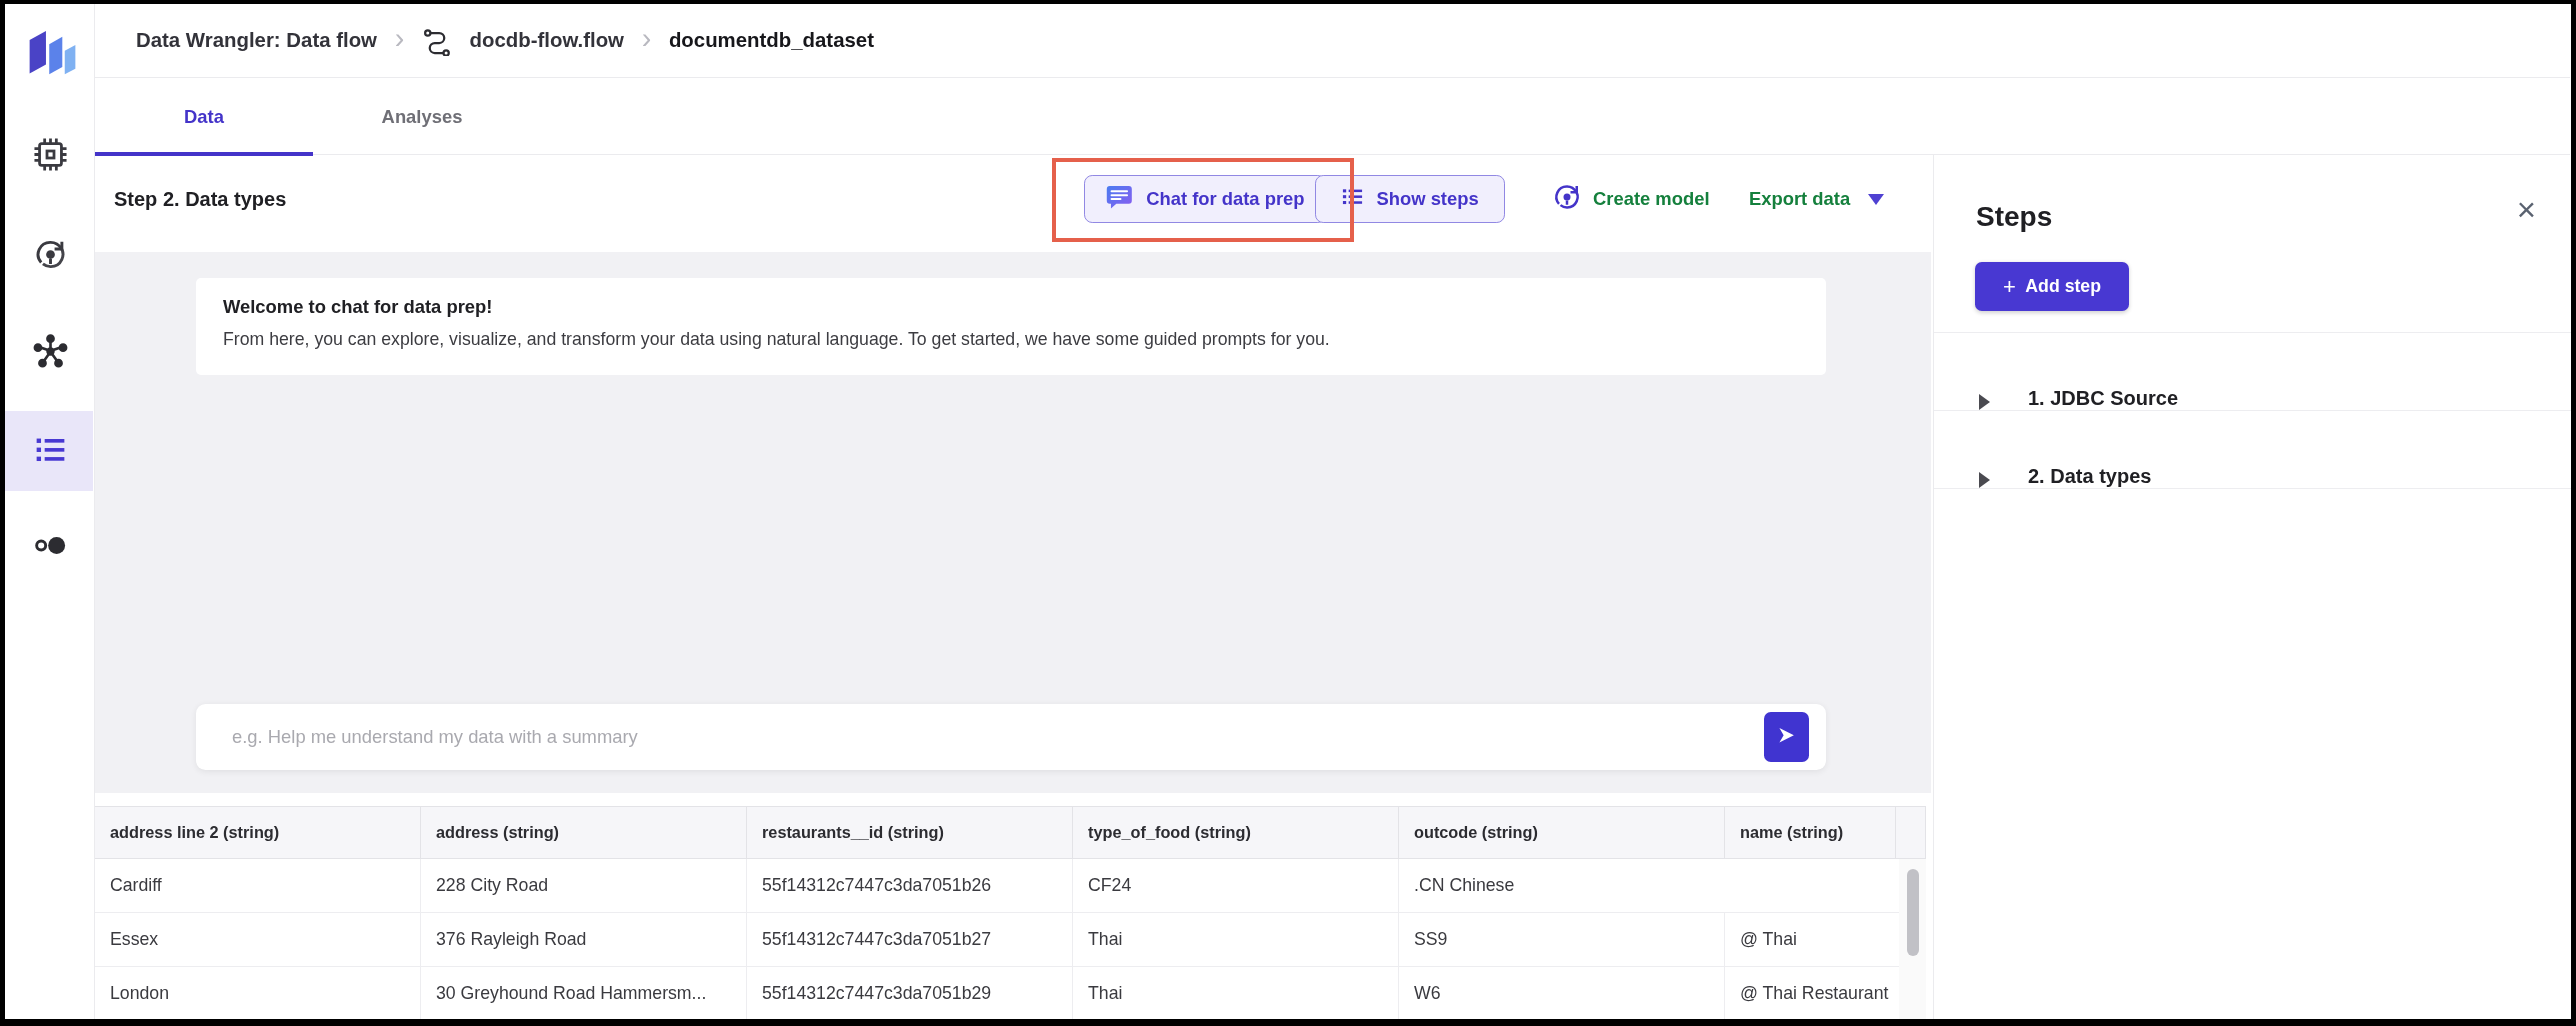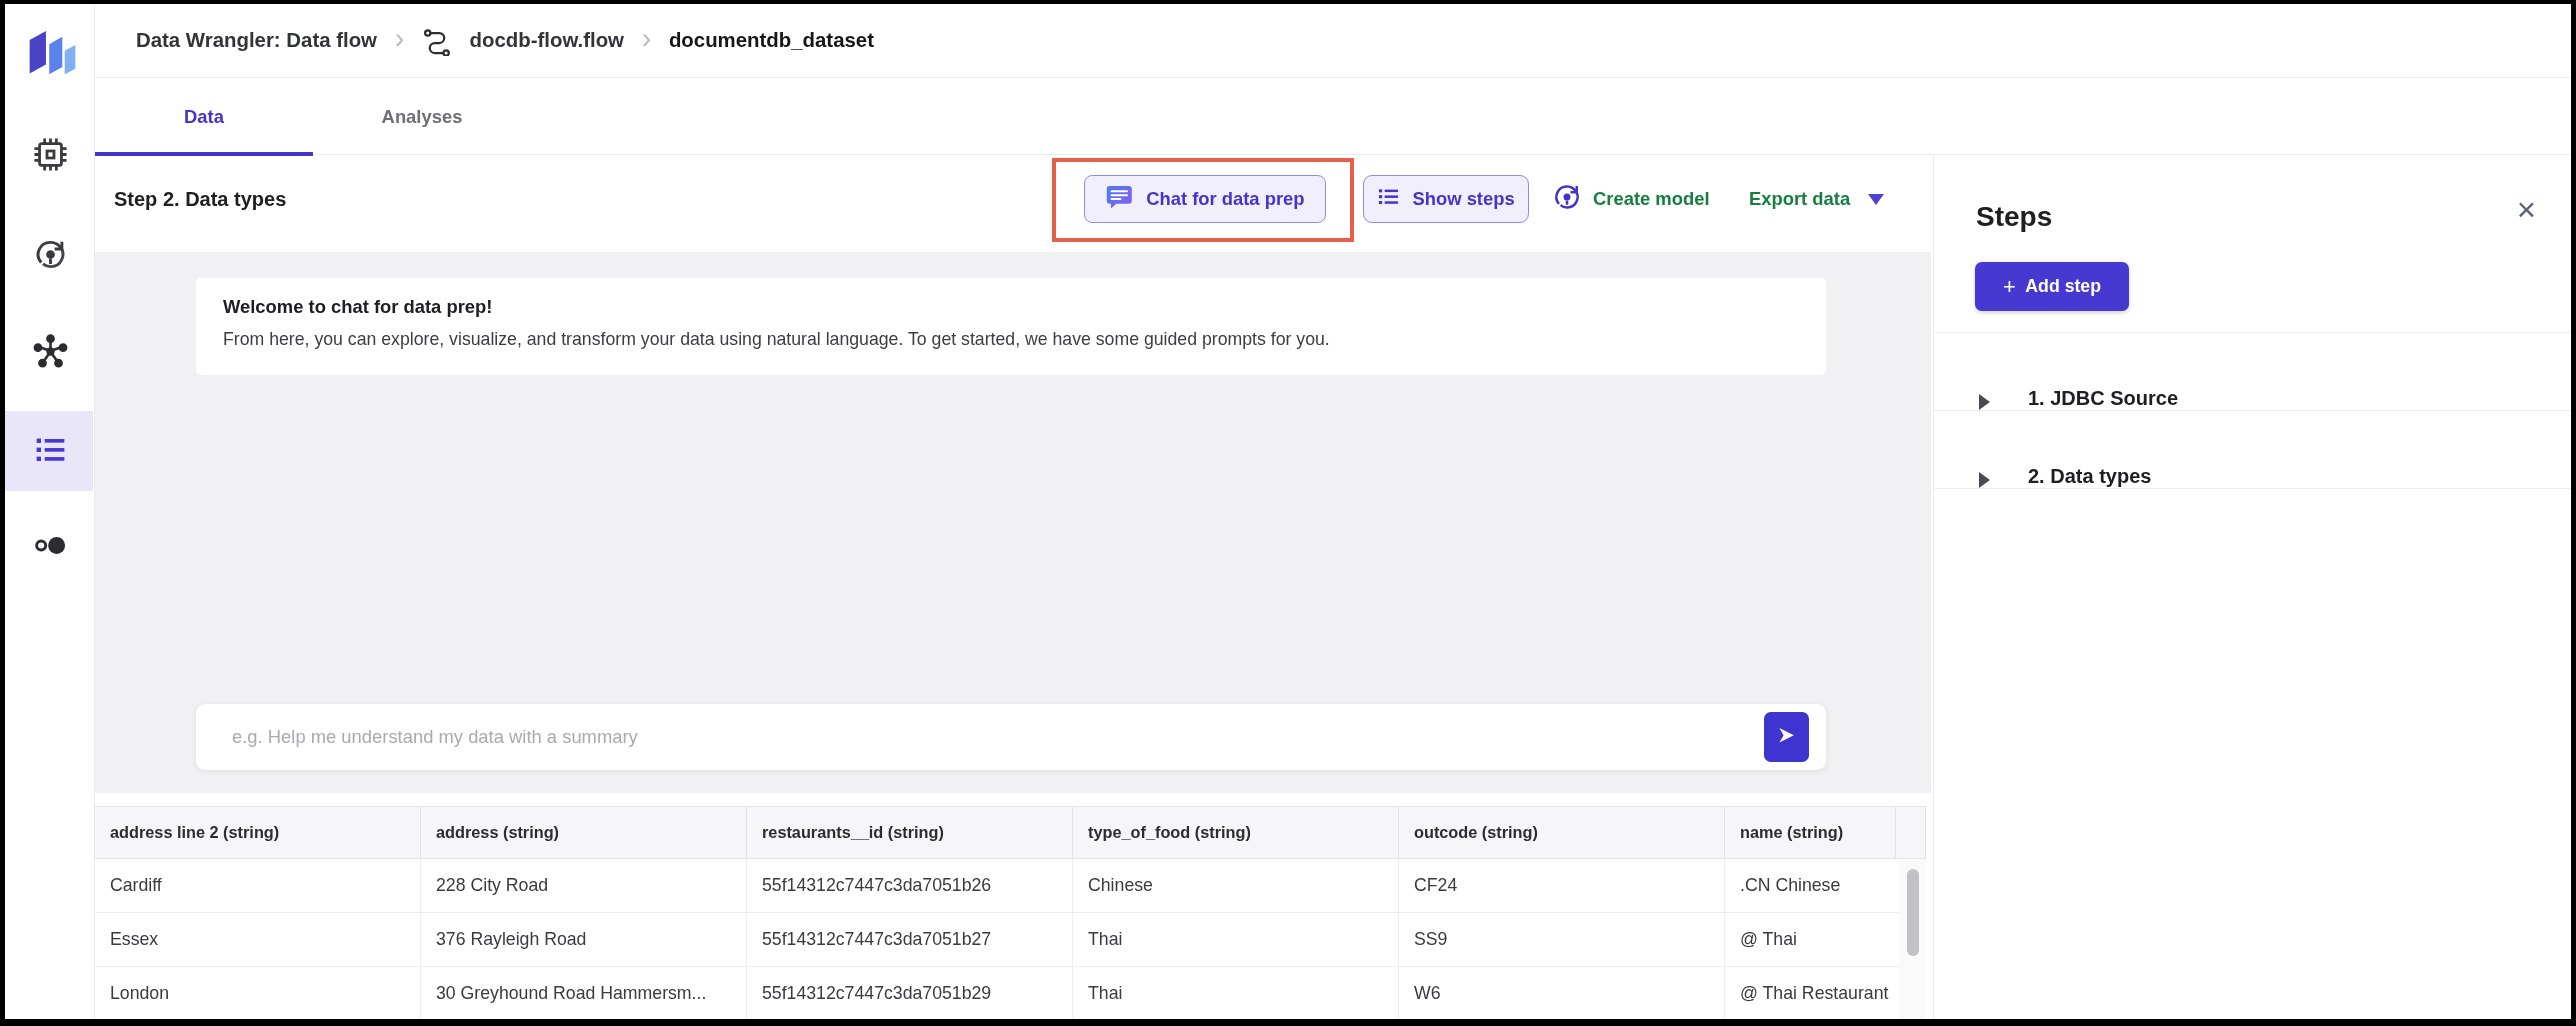--- a/index.html
+++ b/index.html
@@ -46,21 +46,21 @@
   
   .content { position:absolute; left:95px; top:155px; width:1836px; height:865px; background:#fff; }
 
   .step-title { position:absolute; left:19px; top:33px; font-size:20px; font-weight:800; color:#202024; }
 
   
   .btn-outline { position:absolute; top:20.4px; height:48px; border:1.4px solid #9188e3; border-radius:8.2px;
                  background:#f1effd; color:#4434c9; font-weight:800; font-size:18.4px;
                  display:flex; align-items:center; justify-content:center; gap:12.2px; cursor:pointer; }
   .btn-chat  { left:989px; width:242px; }
-  .btn-steps { left:1268px; width:166px;border-radius:9px; }
+  .btn-steps { left:1220px; width:190px; }
   .btn-chat svg { width:28.6px; height:28.6px; }
   .btn-steps svg { width:23px; height:23px; }
   .link-btn { position:absolute; top:20.4px; height:48px; display:flex; align-items:center; gap:11px;
               color:#15803d; font-weight:800; font-size:18.4px; cursor:pointer; }
   .link-create { left:1457px; }
   .link-create svg { width:30px; height:30px; }
   .link-export { left:1654px; }
   .caret-down { width:0; height:0; border-left:8.8px solid transparent; border-right:8.8px solid transparent;
                 border-top:11px solid #4f41d2; margin-left:6.8px; }
 
@@ -280,21 +280,20 @@
           <div class="th">type_of_food (string)</div>
           <div class="th">outcode (string)</div>
           <div class="th">name (string)</div>
           <div class="th" style="border-right: none;"></div>
         </div>
       <div class="tbody">
           <div class="tr">
             <div class="td">Cardiff</div>
             <div class="td">228 City Road</div>
             <div class="td">55f14312c7447c3da7051b26</div>
-            <div class="td">Chinese</div>
             <div class="td">CF24</div>
             <div class="td">.CN Chinese</div>
           </div>
           <div class="tr">
             <div class="td">Essex</div>
             <div class="td">376 Rayleigh Road</div>
             <div class="td">55f14312c7447c3da7051b27</div>
             <div class="td">Thai</div>
             <div class="td">SS9</div>
             <div class="td">@ Thai</div>

